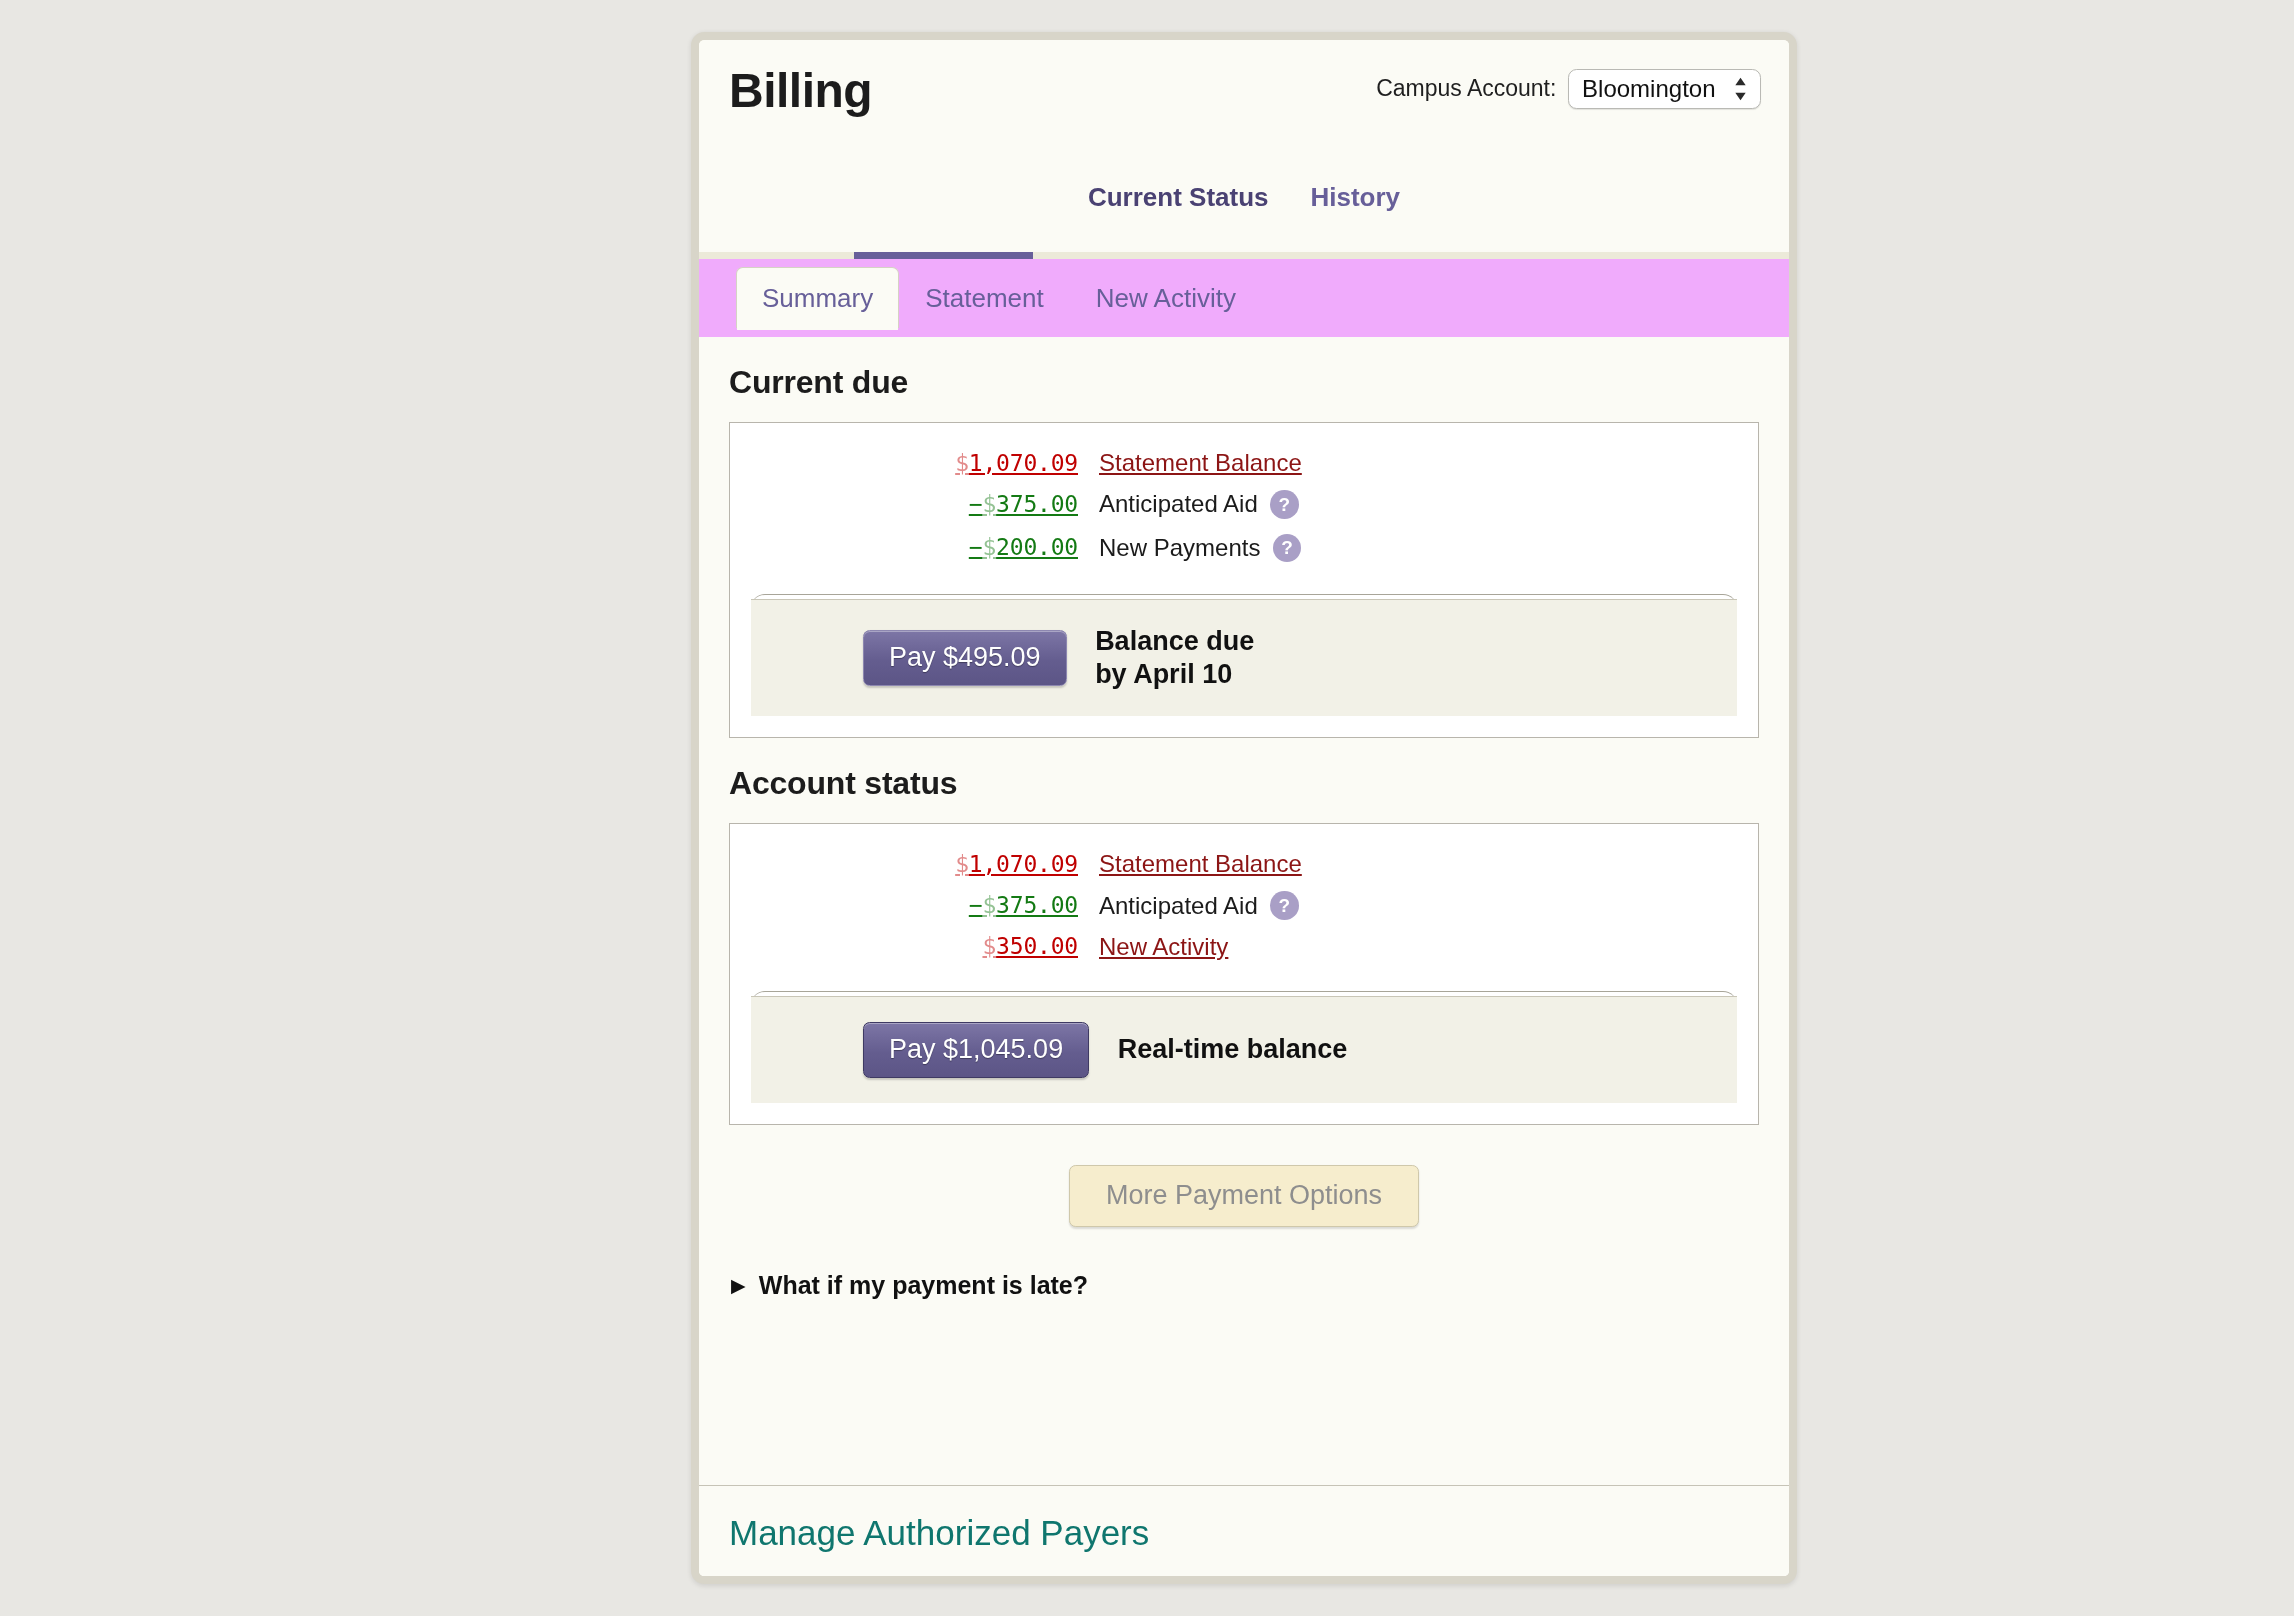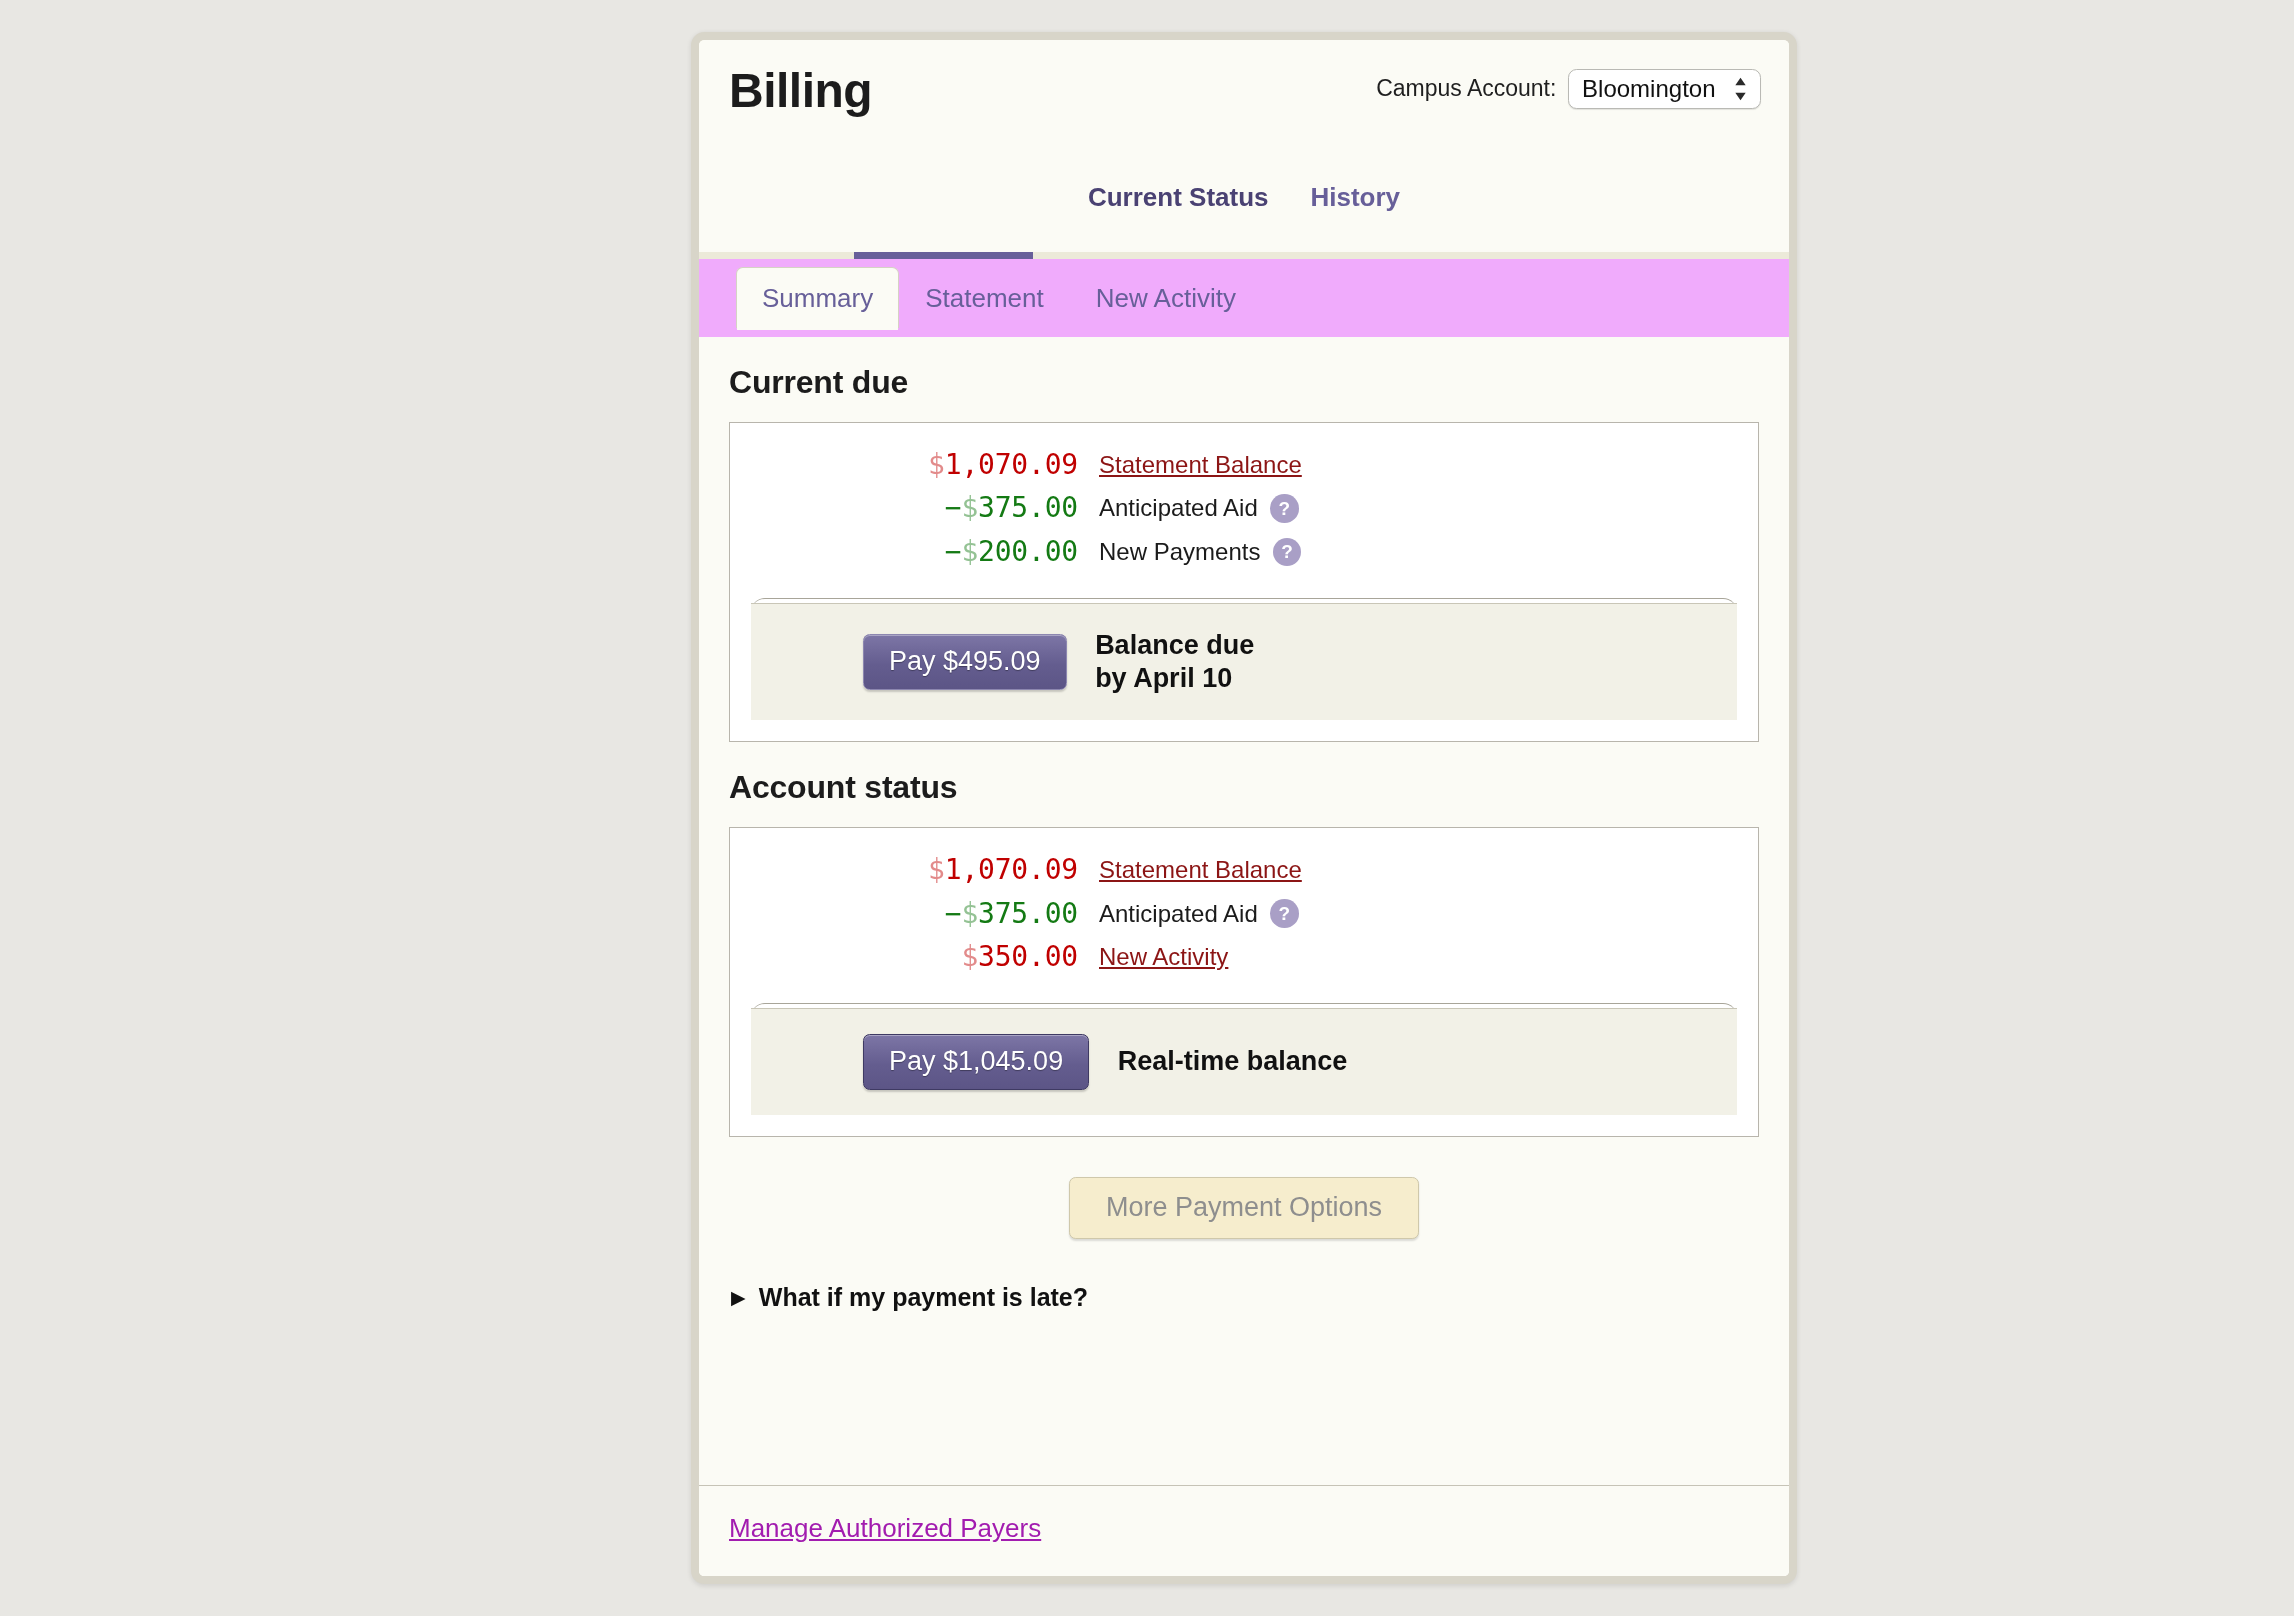--- a/index.html
+++ b/index.html
@@ -198,23 +198,24 @@
     justify-content: flex-start;
     margin-bottom: 15px;
     line-height: 1;
   }
   .amt-row:last-child { margin-bottom: 0; }
   .amt-value {
     flex: 0 0 auto;
     width: 314px;
     text-align: right;
     font-family: "DejaVu Sans Mono", monospace;
-    font-size: 28px;
+    font-size: 23px;
     letter-spacing: -0.2px;
     white-space: pre;
+    text-decoration: underline;
   }
   .amt-value.debit { color: #c00000; }
   .amt-value.credit { color: #147a14; }
   .amt-value .cur { opacity: 0.45; }
   .amt-label {
     margin-left: 21px;
     font-size: 24px;
     color: #1b1b1b;
     display: flex;
     align-items: center;
@@ -323,23 +324,22 @@
   
   .footer {
     flex: none;
     border-top: 1px solid #c6c3b6;
     background: #fbfbf5;
     padding: 27px 30px 0 30px;
     box-sizing: border-box;
     height: 91px;
   }
   .footer-link {
-    font-size: 26px;
-    color: #a21caf;
-    text-decoration: underline;
+    font-size: 35px;
+    color: #0f766e;
     cursor: pointer;
   }
 </style>
 </head>
 <body>
 
 <div class="card">
  <div class="card-inner">
 
   <div class="header">

